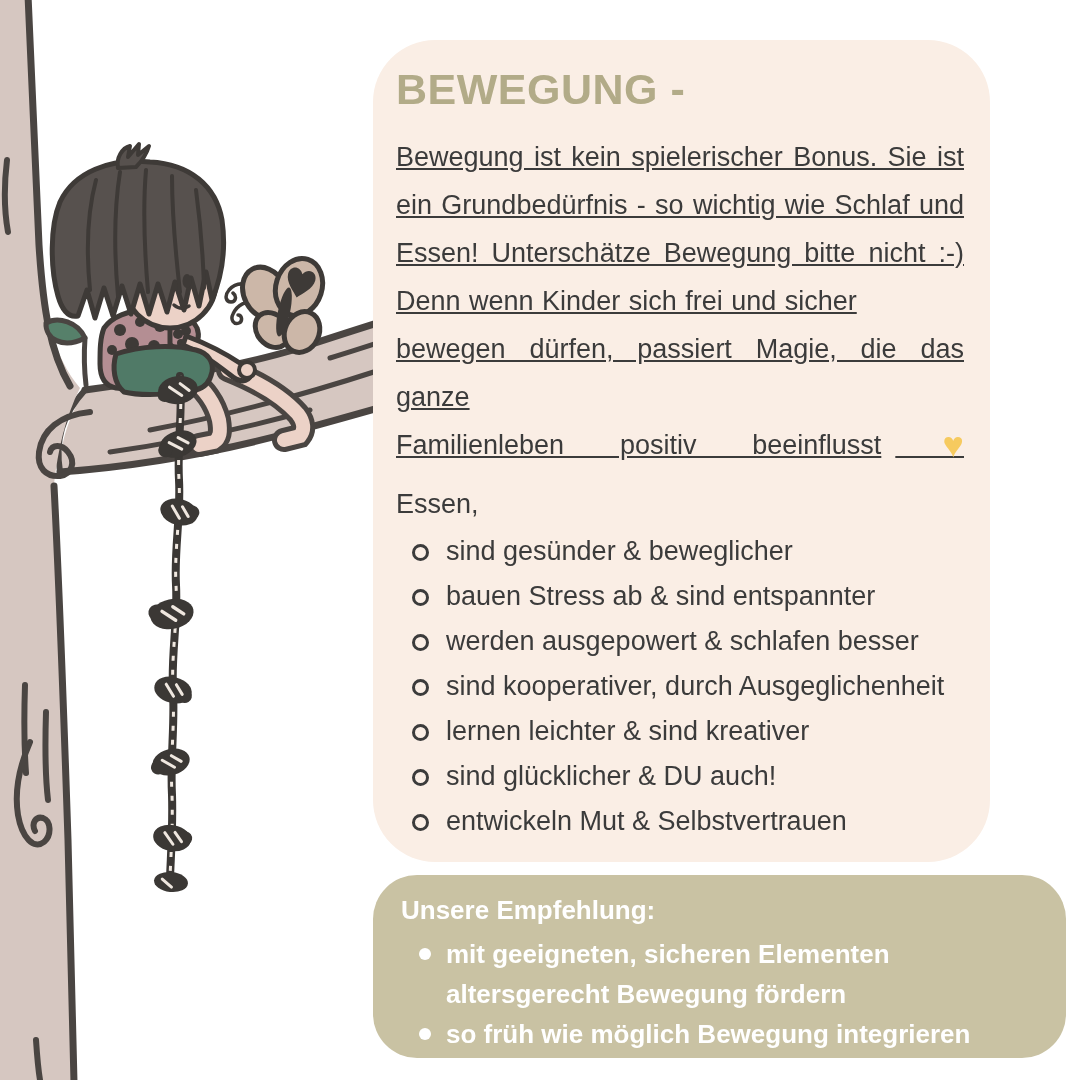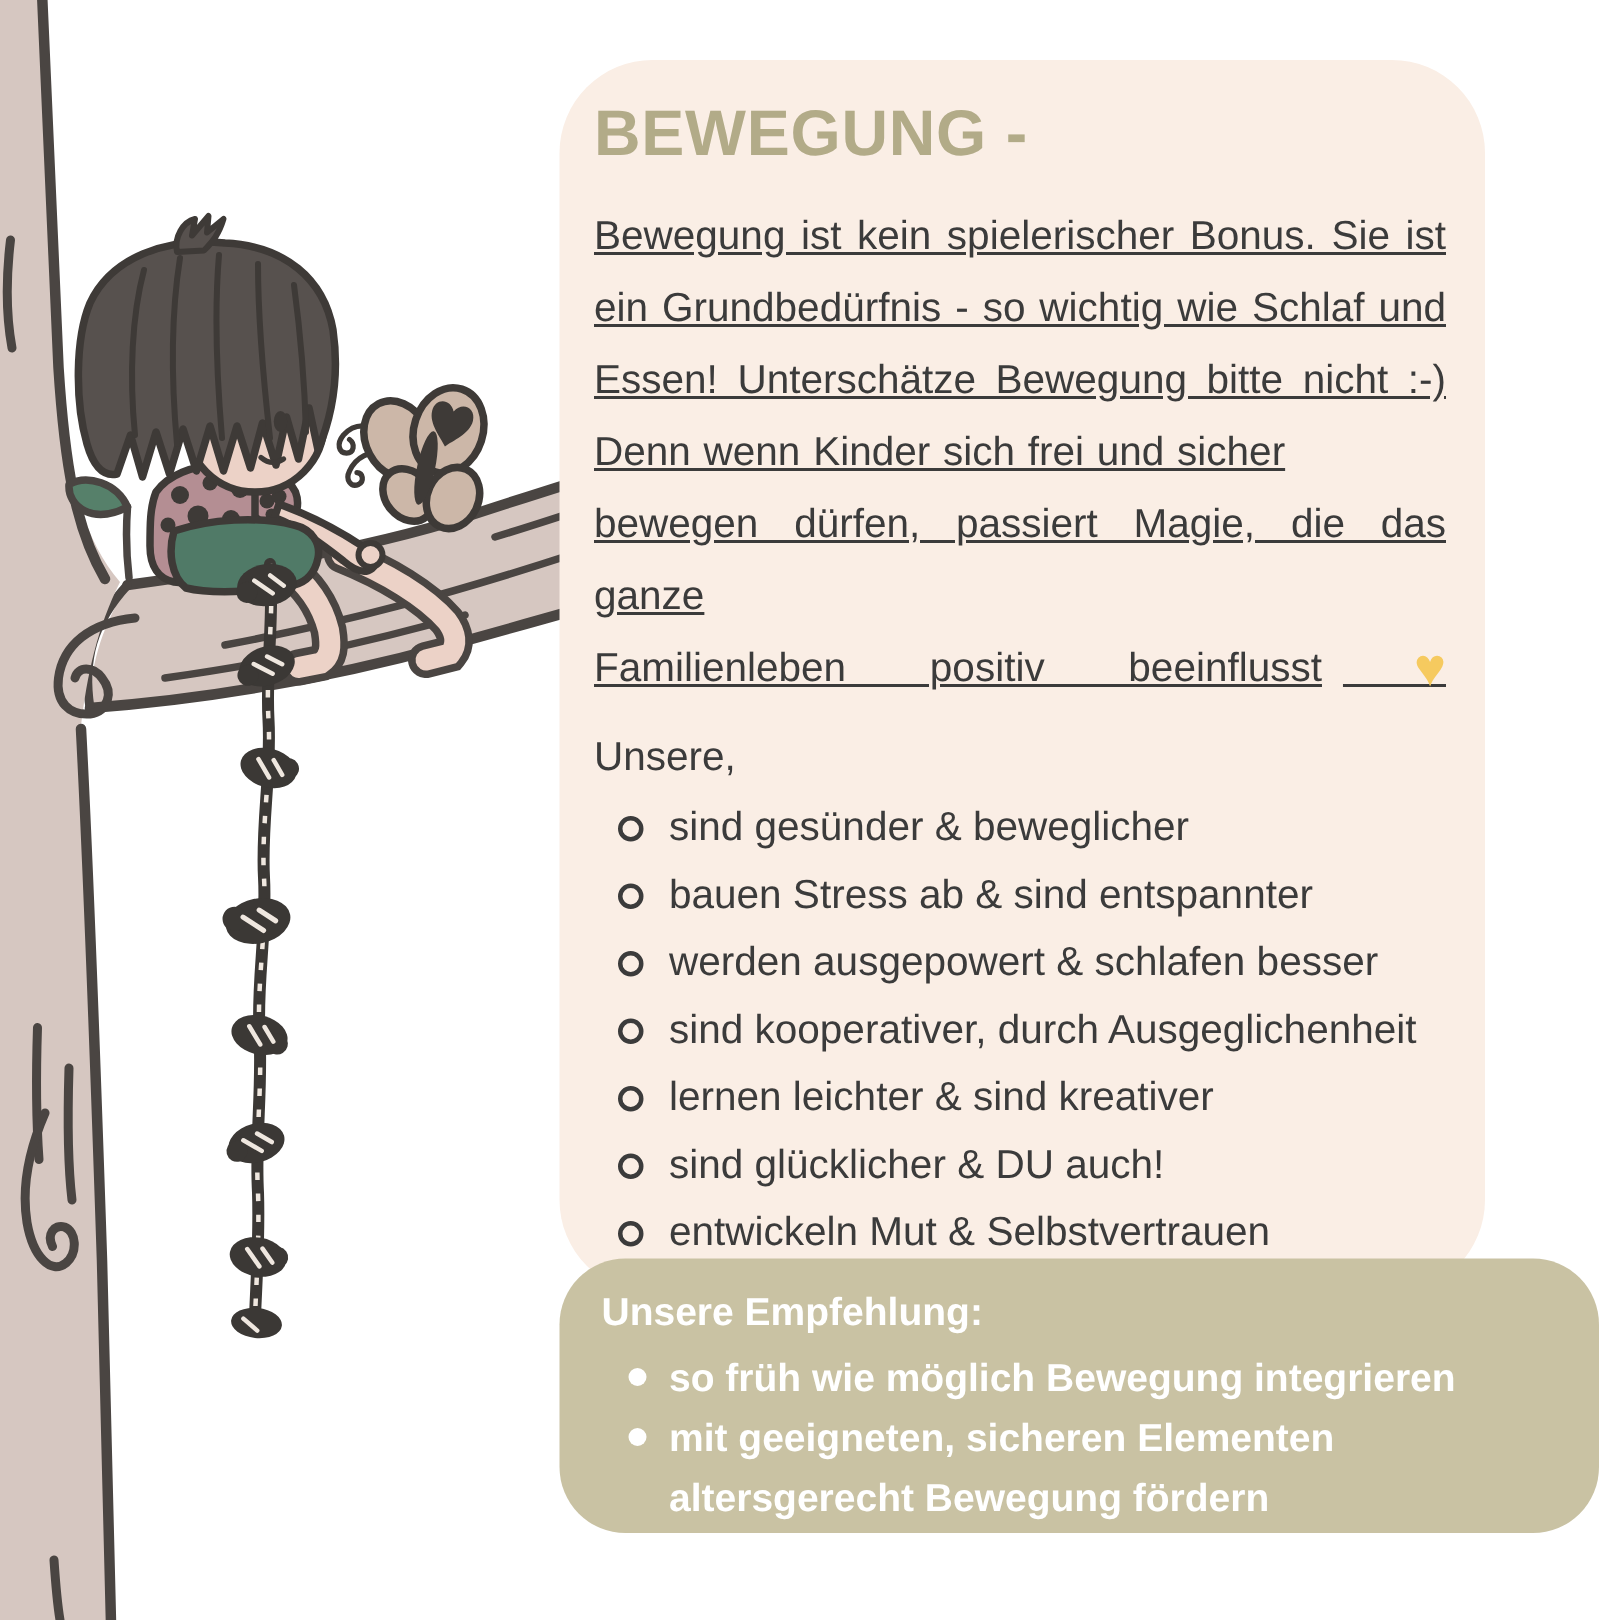--- a/index.html
+++ b/index.html
@@ -36,21 +36,21 @@
   .kinder { margin-top:13px; font-size:27px; line-height:45px; }
   ul.benefits { list-style:none; margin:2px 0 16px 0; padding:0; }
   ul.benefits li { display:flex; font-size:27px; line-height:45px; }
   .ring {
     width:11px; height:11px; border:3px solid var(--body-text,#3b3b3b);
     border-radius:50%; margin:15px 17px 0 16px; flex:none;
   }
 
   
   .panel-rec {
-    position:absolute; left:373px; top:839px; width:693px; height:183px;
+    position:absolute; left:373px; top:875px; width:693px; height:183px;
     box-sizing:border-box; padding:17px 28px 0 28px;
     background:var(--panel-olive,#c9c2a3); border-radius:44px; z-index:1;
     color:var(--rec-text,#fff); font-weight:700; overflow:hidden;
   }
   .rec-heading { font-size:26px; line-height:36px; }
   ul.rec-list { list-style:none; margin:6px 0 0 0; padding:0; }
   ul.rec-list li { display:flex; font-size:26px; line-height:40px; }
   ul.rec-list .li-text { white-space:pre-line; }
   .dot {
     width:12px; height:12px; background:var(--rec-text,#fff);
@@ -221,21 +221,21 @@
     <div>BEWEGUNG -</div>
   </h1>
 
   <div class="intro">
     <div class="intro-wrap"><div class="intro-line">Bewegung ist kein spielerischer Bonus. Sie ist</div><div class="intro-line">ein Grundbedürfnis - so wichtig wie Schlaf und</div><div class="intro-line">Essen! Unterschätze Bewegung bitte nicht :-)</div><div class="intro-line">Denn wenn Kinder sich frei und sicher</div><div class="intro-line">bewegen dürfen, passiert Magie, die das ganze</div></div>
     <div class="intro-line intro-last">
       <span>Familienleben positiv beeinflusst</span><span class="heart">♥</span>
     </div>
   </div>
 
-  <div class="kinder">Unsere,</div>
+  <div class="kinder">Essen,</div>
 
   <ul class="benefits">
       <li>
         <span class="ring"></span>
         <span class="li-text">sind gesünder &amp; beweglicher</span>
       </li>
       <li>
         <span class="ring"></span>
         <span class="li-text">bauen Stress ab &amp; sind entspannter</span>
       </li>
@@ -260,21 +260,21 @@
         <span class="li-text">entwickeln Mut &amp; Selbstvertrauen</span>
       </li>
     </ul>
 </section>
 
 <section class="panel-rec">
   <div class="rec-heading">Unsere Empfehlung:</div>
   <ul class="rec-list">
       <li>
         <span class="dot"></span>
-        <span class="li-text">so früh wie möglich Bewegung integrieren</span>
-      </li>
-      <li>
-        <span class="dot"></span>
         <span class="li-text">mit geeigneten, sicheren Elementen
 altersgerecht Bewegung fördern</span>
       </li>
+      <li>
+        <span class="dot"></span>
+        <span class="li-text">so früh wie möglich Bewegung integrieren</span>
+      </li>
     </ul>
 </section>
 
 </body></html>

